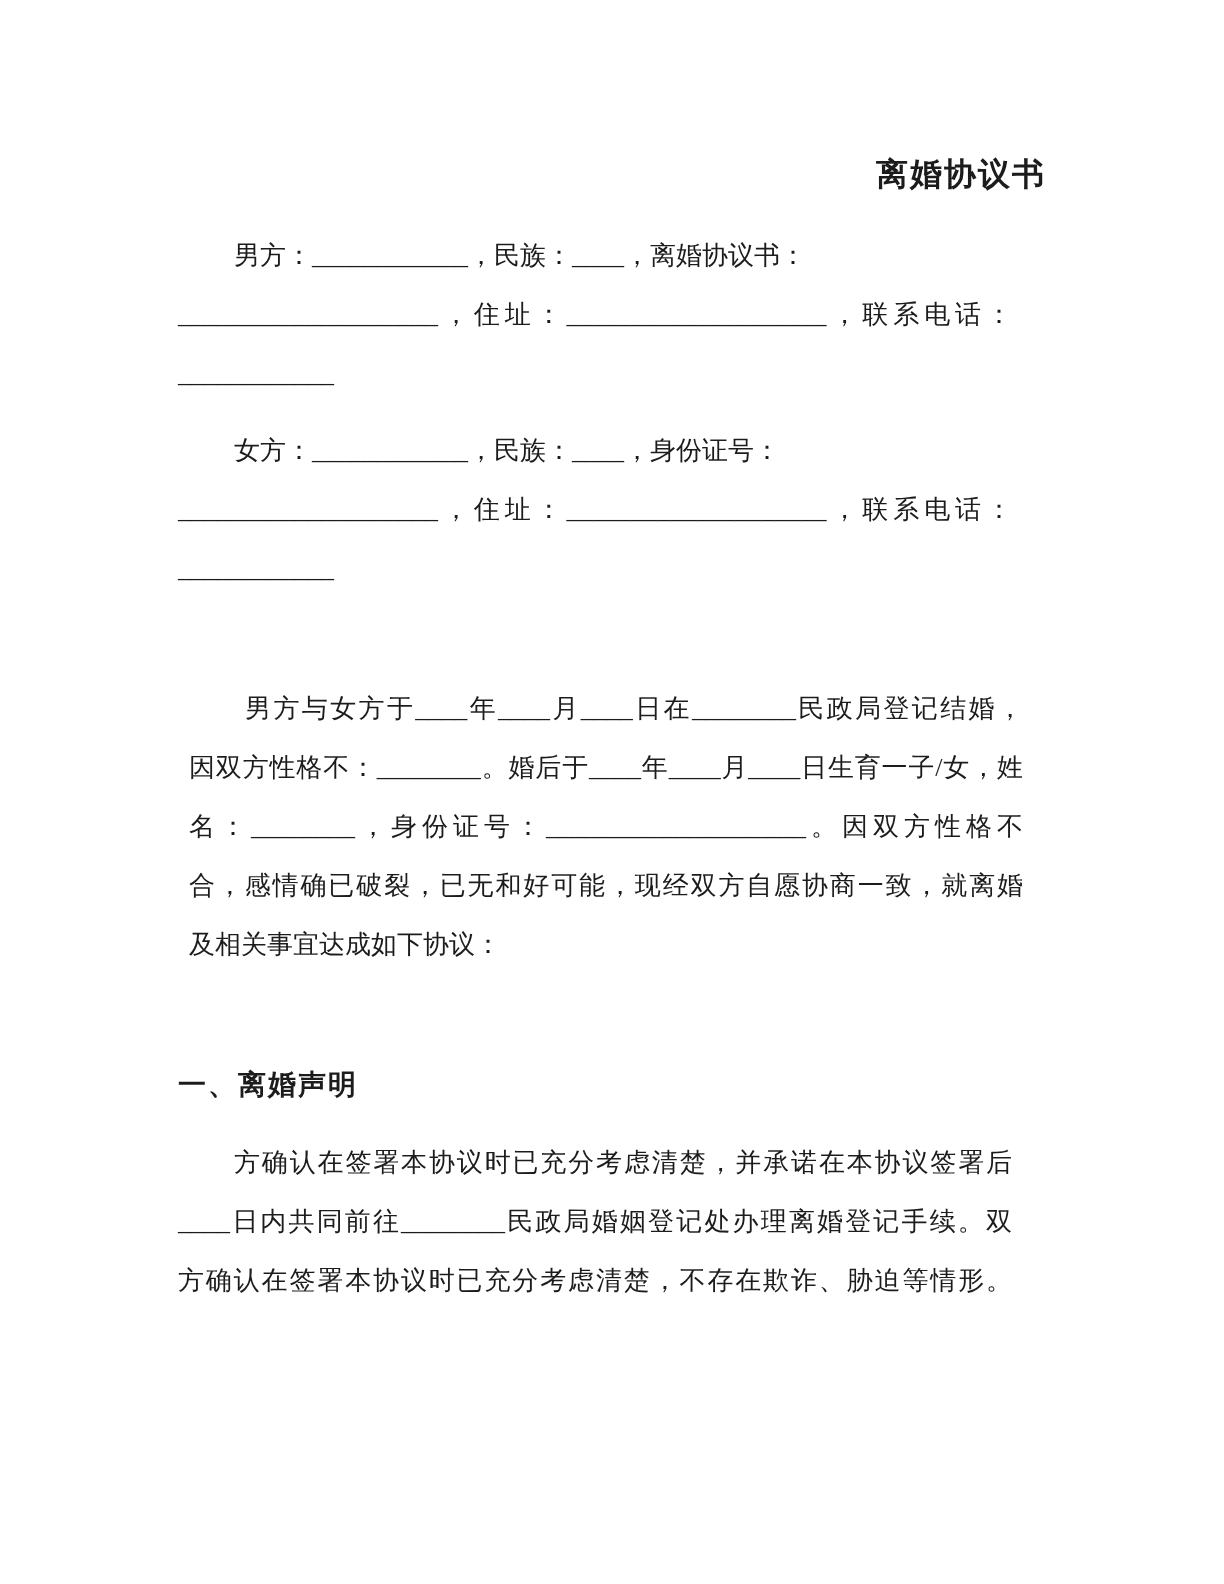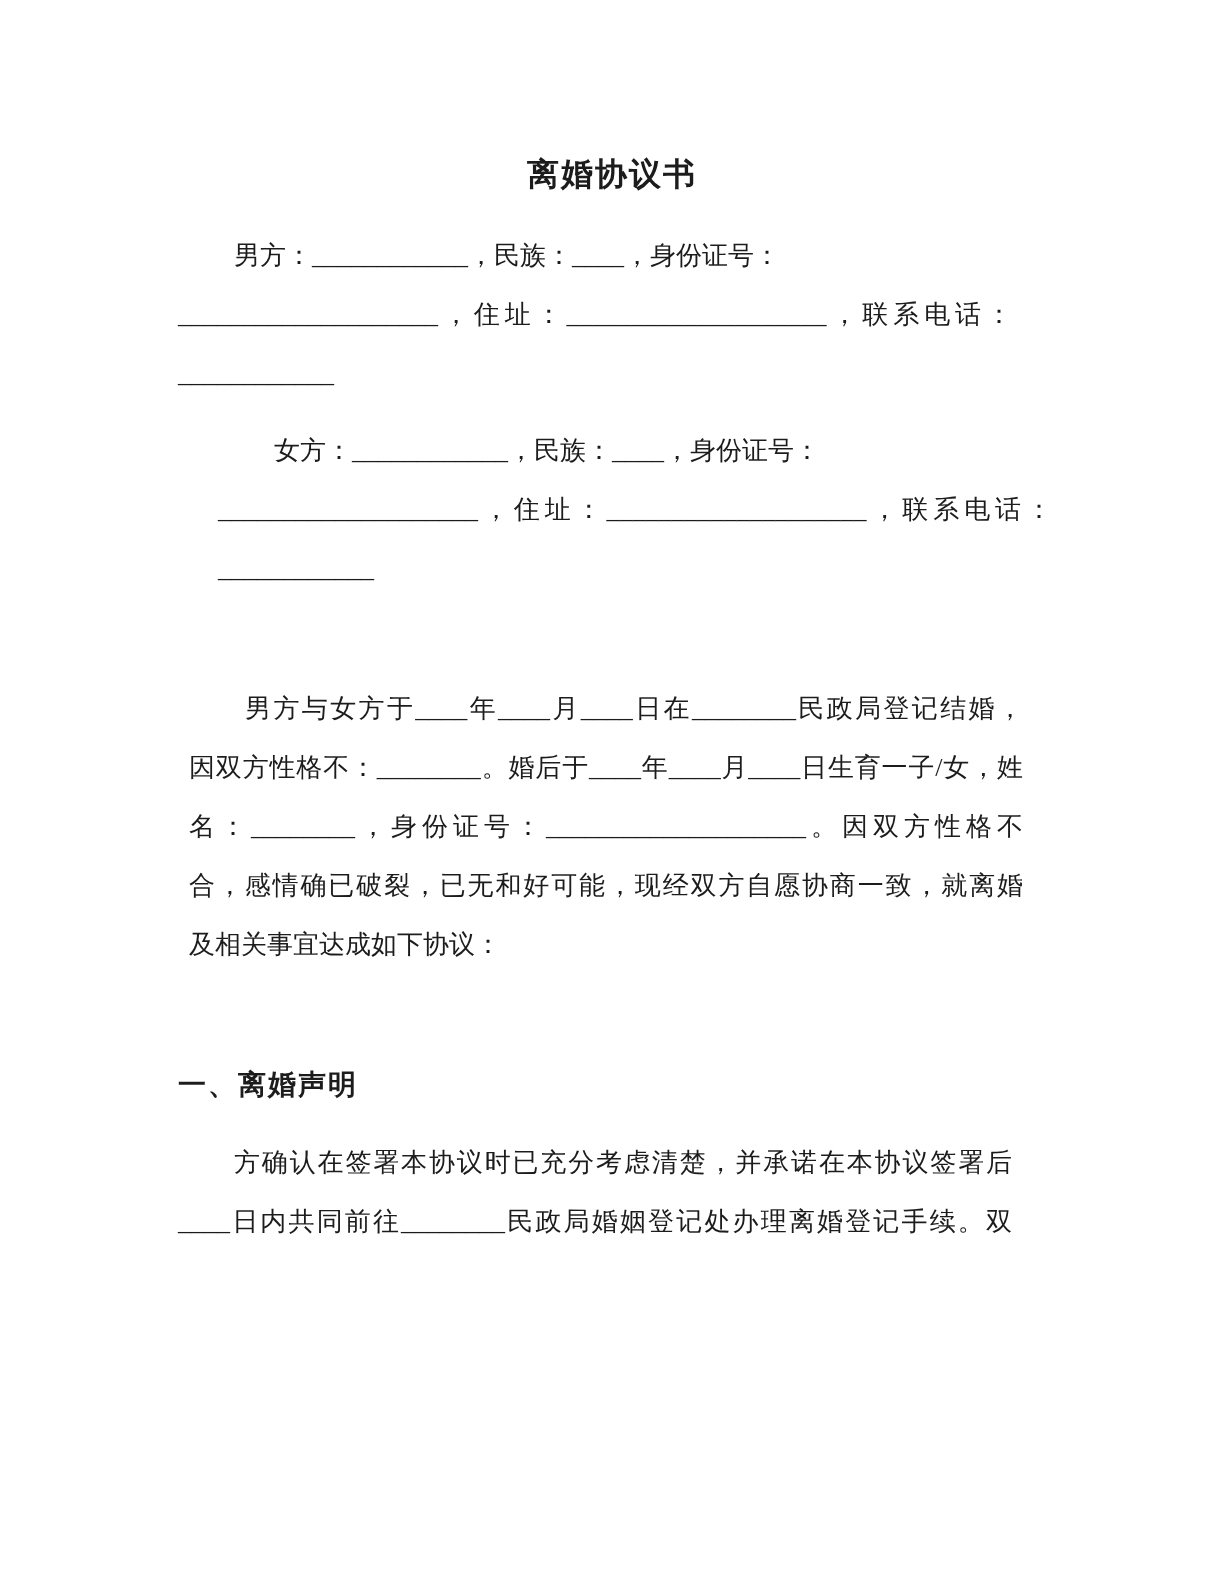--- a/index.html
+++ b/index.html
@@ -18,21 +18,21 @@
   }
   .content {
     margin: 0 178px;
     width: 868px;
   }
   .doc-title {
     margin-top: 151px;
     font-size: 32px;
     line-height: 46px;
     font-weight: bold;
-    text-align: center;
+    text-align: right;
     letter-spacing: 2px;
   }
   .para {
     font-size: 26px;
   }
   .line {
     line-height: 59px;
     width: 834px;
     white-space: nowrap;
   }
@@ -40,41 +40,41 @@
   .line.full {
     white-space: normal;
     text-align: justify;
     text-align-last: justify;
     text-justify: inter-character;
   }
   .indent {
     text-indent: 56px;
   }
   .p-party-male   { margin-top: 29px; }
-  .p-party-female { margin-top: 18px; margin-left: 40px; }
+  .p-party-female { margin-top: 18px; }
   .p-intro        { margin-top: 81px; margin-left: 11px; }
   .section-heading {
     margin-top: 89px;
     font-size: 28px;
     line-height: 44px;
     font-weight: bold;
     letter-spacing: 2px;
   }
   .p-section-body { margin-top: 26px; }
 </style>
 </head>
 <body>
 
 <div class="page">
   <div class="content">
 
     <div class="doc-title">离婚协议书</div>
 
     <div class="para p-party-male">
-      <div class="line indent">男方：____________，民族：____，身份证号：</div>
+      <div class="line indent">男方：____________，民族：____，离婚协议书：</div>
       <div class="line full">____________________，住址：____________________，联系电话：</div>
       <div class="line">____________</div>
     </div>
 
     <div class="para p-party-female">
       <div class="line indent">女方：____________，民族：____，身份证号：</div>
       <div class="line full">____________________，住址：____________________，联系电话：</div>
       <div class="line">____________</div>
     </div>
 
@@ -84,16 +84,17 @@
       <div class="line full">名：________，身份证号：____________________。因双方性格不</div>
       <div class="line full">合，感情确已破裂，已无和好可能，现经双方自愿协商一致，就离婚</div>
       <div class="line">及相关事宜达成如下协议：</div>
     </div>
 
     <div class="section-heading">一、离婚声明</div>
 
     <div class="para p-section-body">
       <div class="line indent full">方确认在签署本协议时已充分考虑清楚，并承诺在本协议签署后</div>
       <div class="line full">____日内共同前往________民政局婚姻登记处办理离婚登记手续。双</div>
+      <div class="line full">方确认在签署本协议时已充分考虑清楚，不存在欺诈、胁迫等情形。</div>
     </div>
 
   </div>
 </div>
 
 </body></html>

